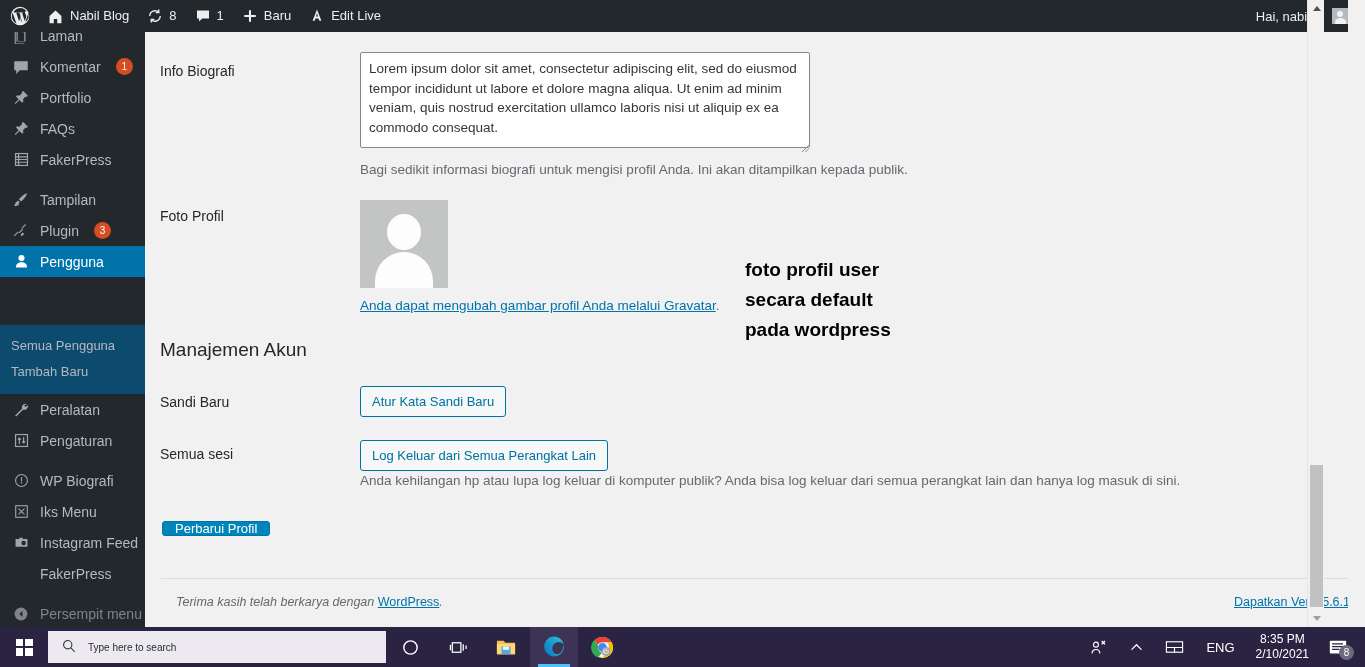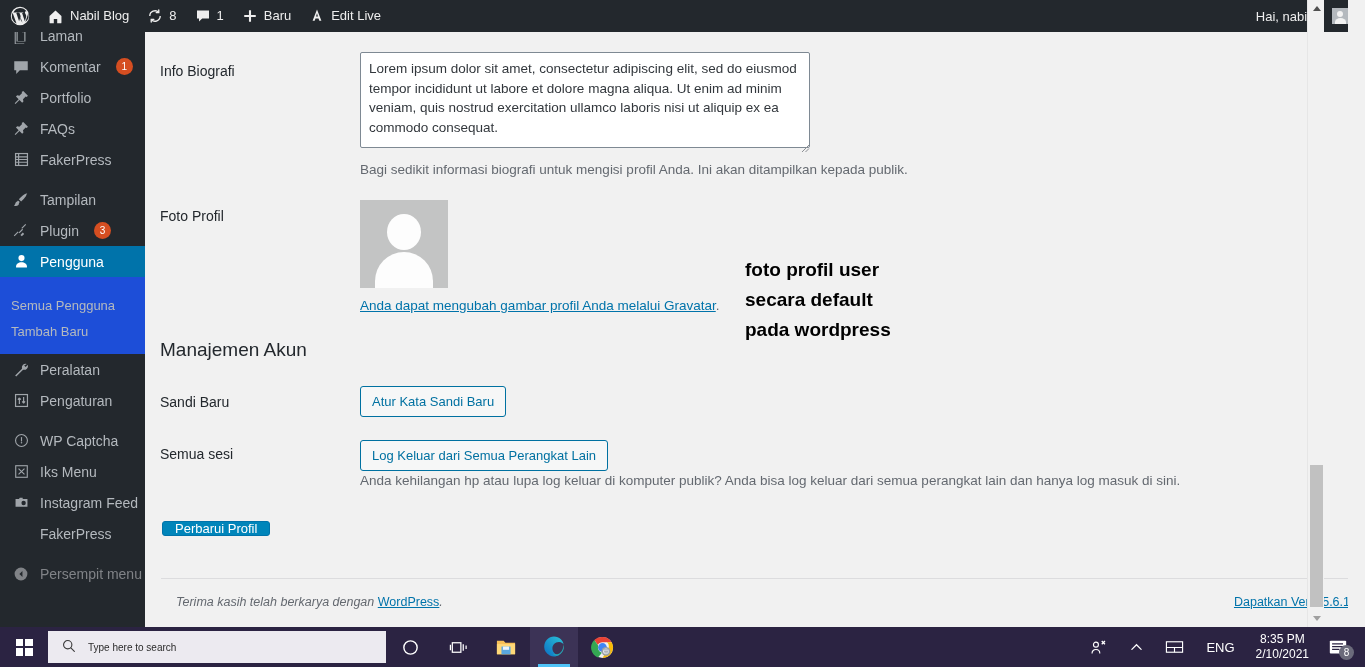--- a/index.html
+++ b/index.html
@@ -63,21 +63,21 @@
   .menu-item .mi-label { line-height: 1; }
   .menu-item.current {
     background: #0073aa; color: #fff; font-weight: normal;
   }
   .menu-item.current .mi-icon { color: #fff; }
   .menu-item.current::after {
     content: ""; position: absolute; right: -8px; top: 50%; margin-top: -8px;
     border: 8px solid transparent; border-left-color: #0073aa;
   }
   .menu-gap { height: 9px; }
-  .submenu { background: #1d4ed8; padding: 16px 0 9px 0; }
+  .submenu { background: #0c4a6e; padding: 8px 0 9px 0; margin-top: 48px; }
   .submenu .sub-item {
     display: block; padding: 4px 0 4px 11px; font-size: 13px; color: #b4b9be;
     line-height: 18px;
   }
   .submenu .sub-item.current { color: #fff; font-weight: bold; }
   .collapse-item { color: #808387; }
   .collapse-item .mi-icon { color: #808387; }
 
   
   #content {
@@ -391,21 +391,21 @@
       <div class="menu-gap"></div>
 
       <div class="menu-item">
         <span class="mi-icon">
           <svg width="17" height="17" viewBox="0 0 20 20" fill="none" stroke="currentColor" stroke-width="1.3">
             <circle cx="10" cy="10" r="7"></circle>
             <path d="M10 6.5v4" stroke-linecap="round"></path>
             <circle cx="10" cy="12.6" r=".9" fill="currentColor" stroke="none"></circle>
           </svg>
         </span>
-        <span class="mi-label">WP Captcha</span>
+        <span class="mi-label">WP Biografi</span>
       </div>
 
       <div class="menu-item">
         <span class="mi-icon">
           <svg width="17" height="17" viewBox="0 0 20 20" fill="none" stroke="currentColor" stroke-width="1.3">
             <rect x="3.2" y="3.2" width="13.6" height="13.6"></rect>
             <path d="M6.5 6.5l7 7M13.5 6.5l-7 7"></path>
           </svg>
         </span>
         <span class="mi-label">Iks Menu</span>

